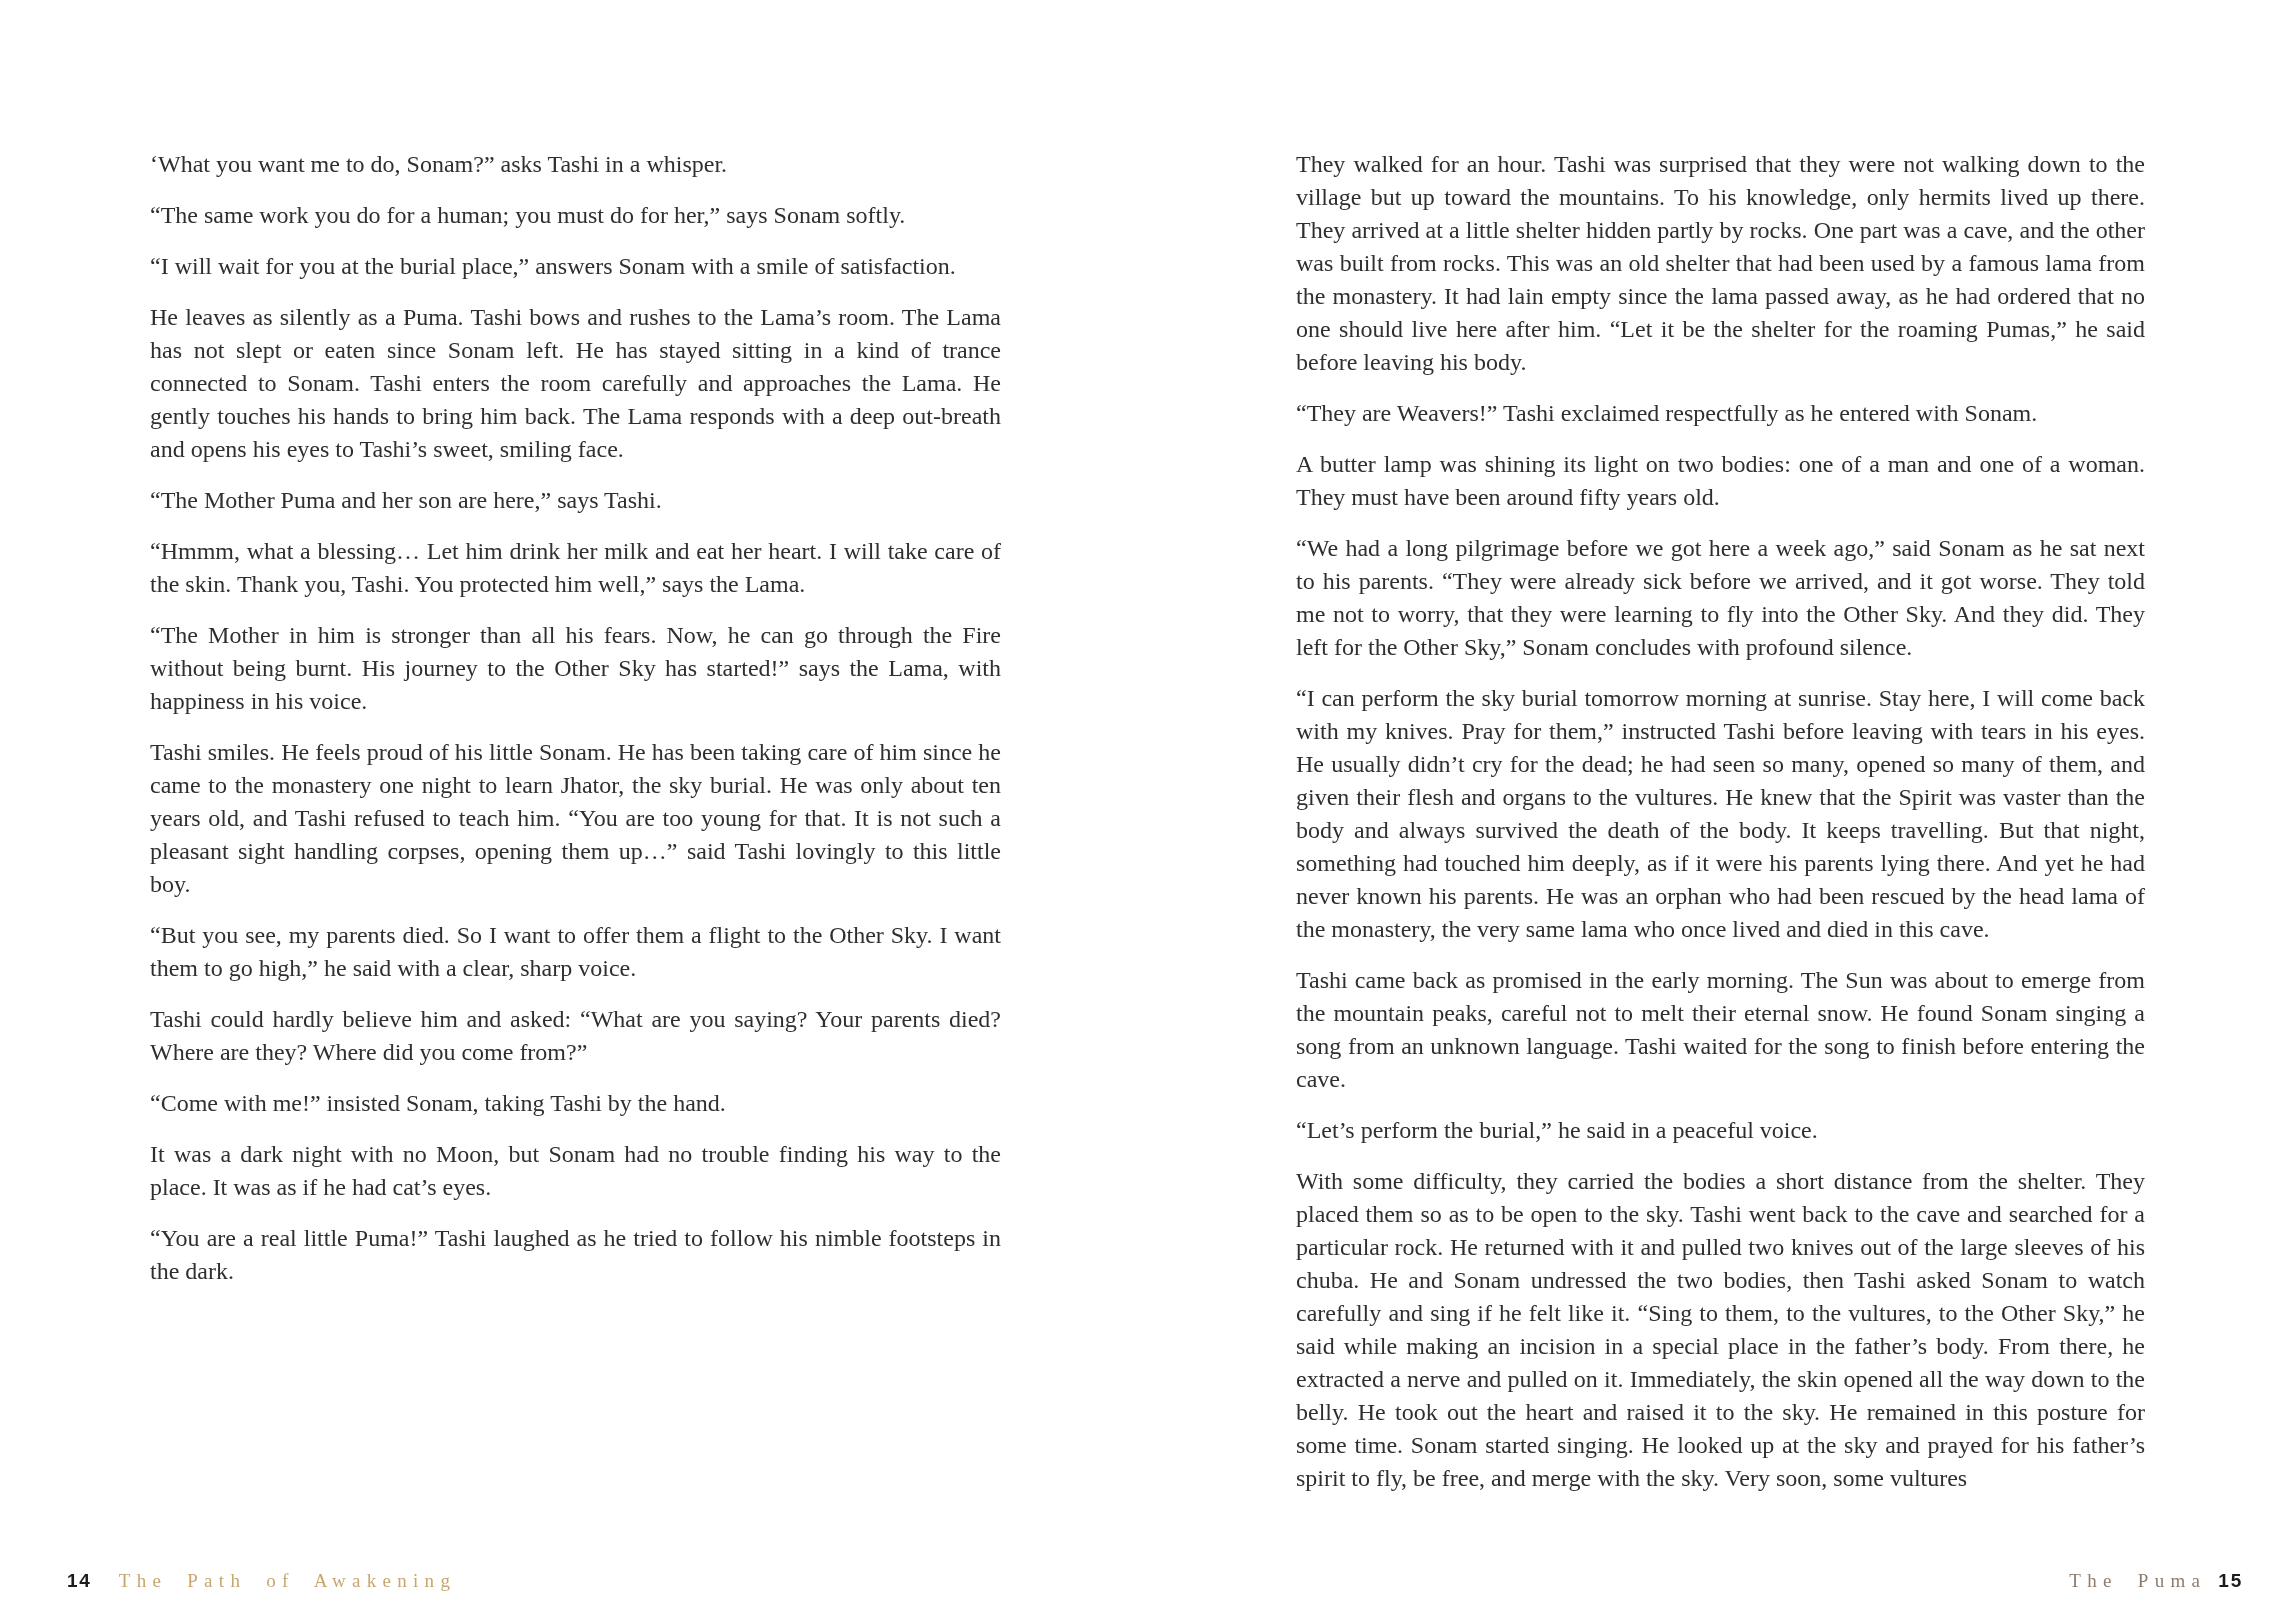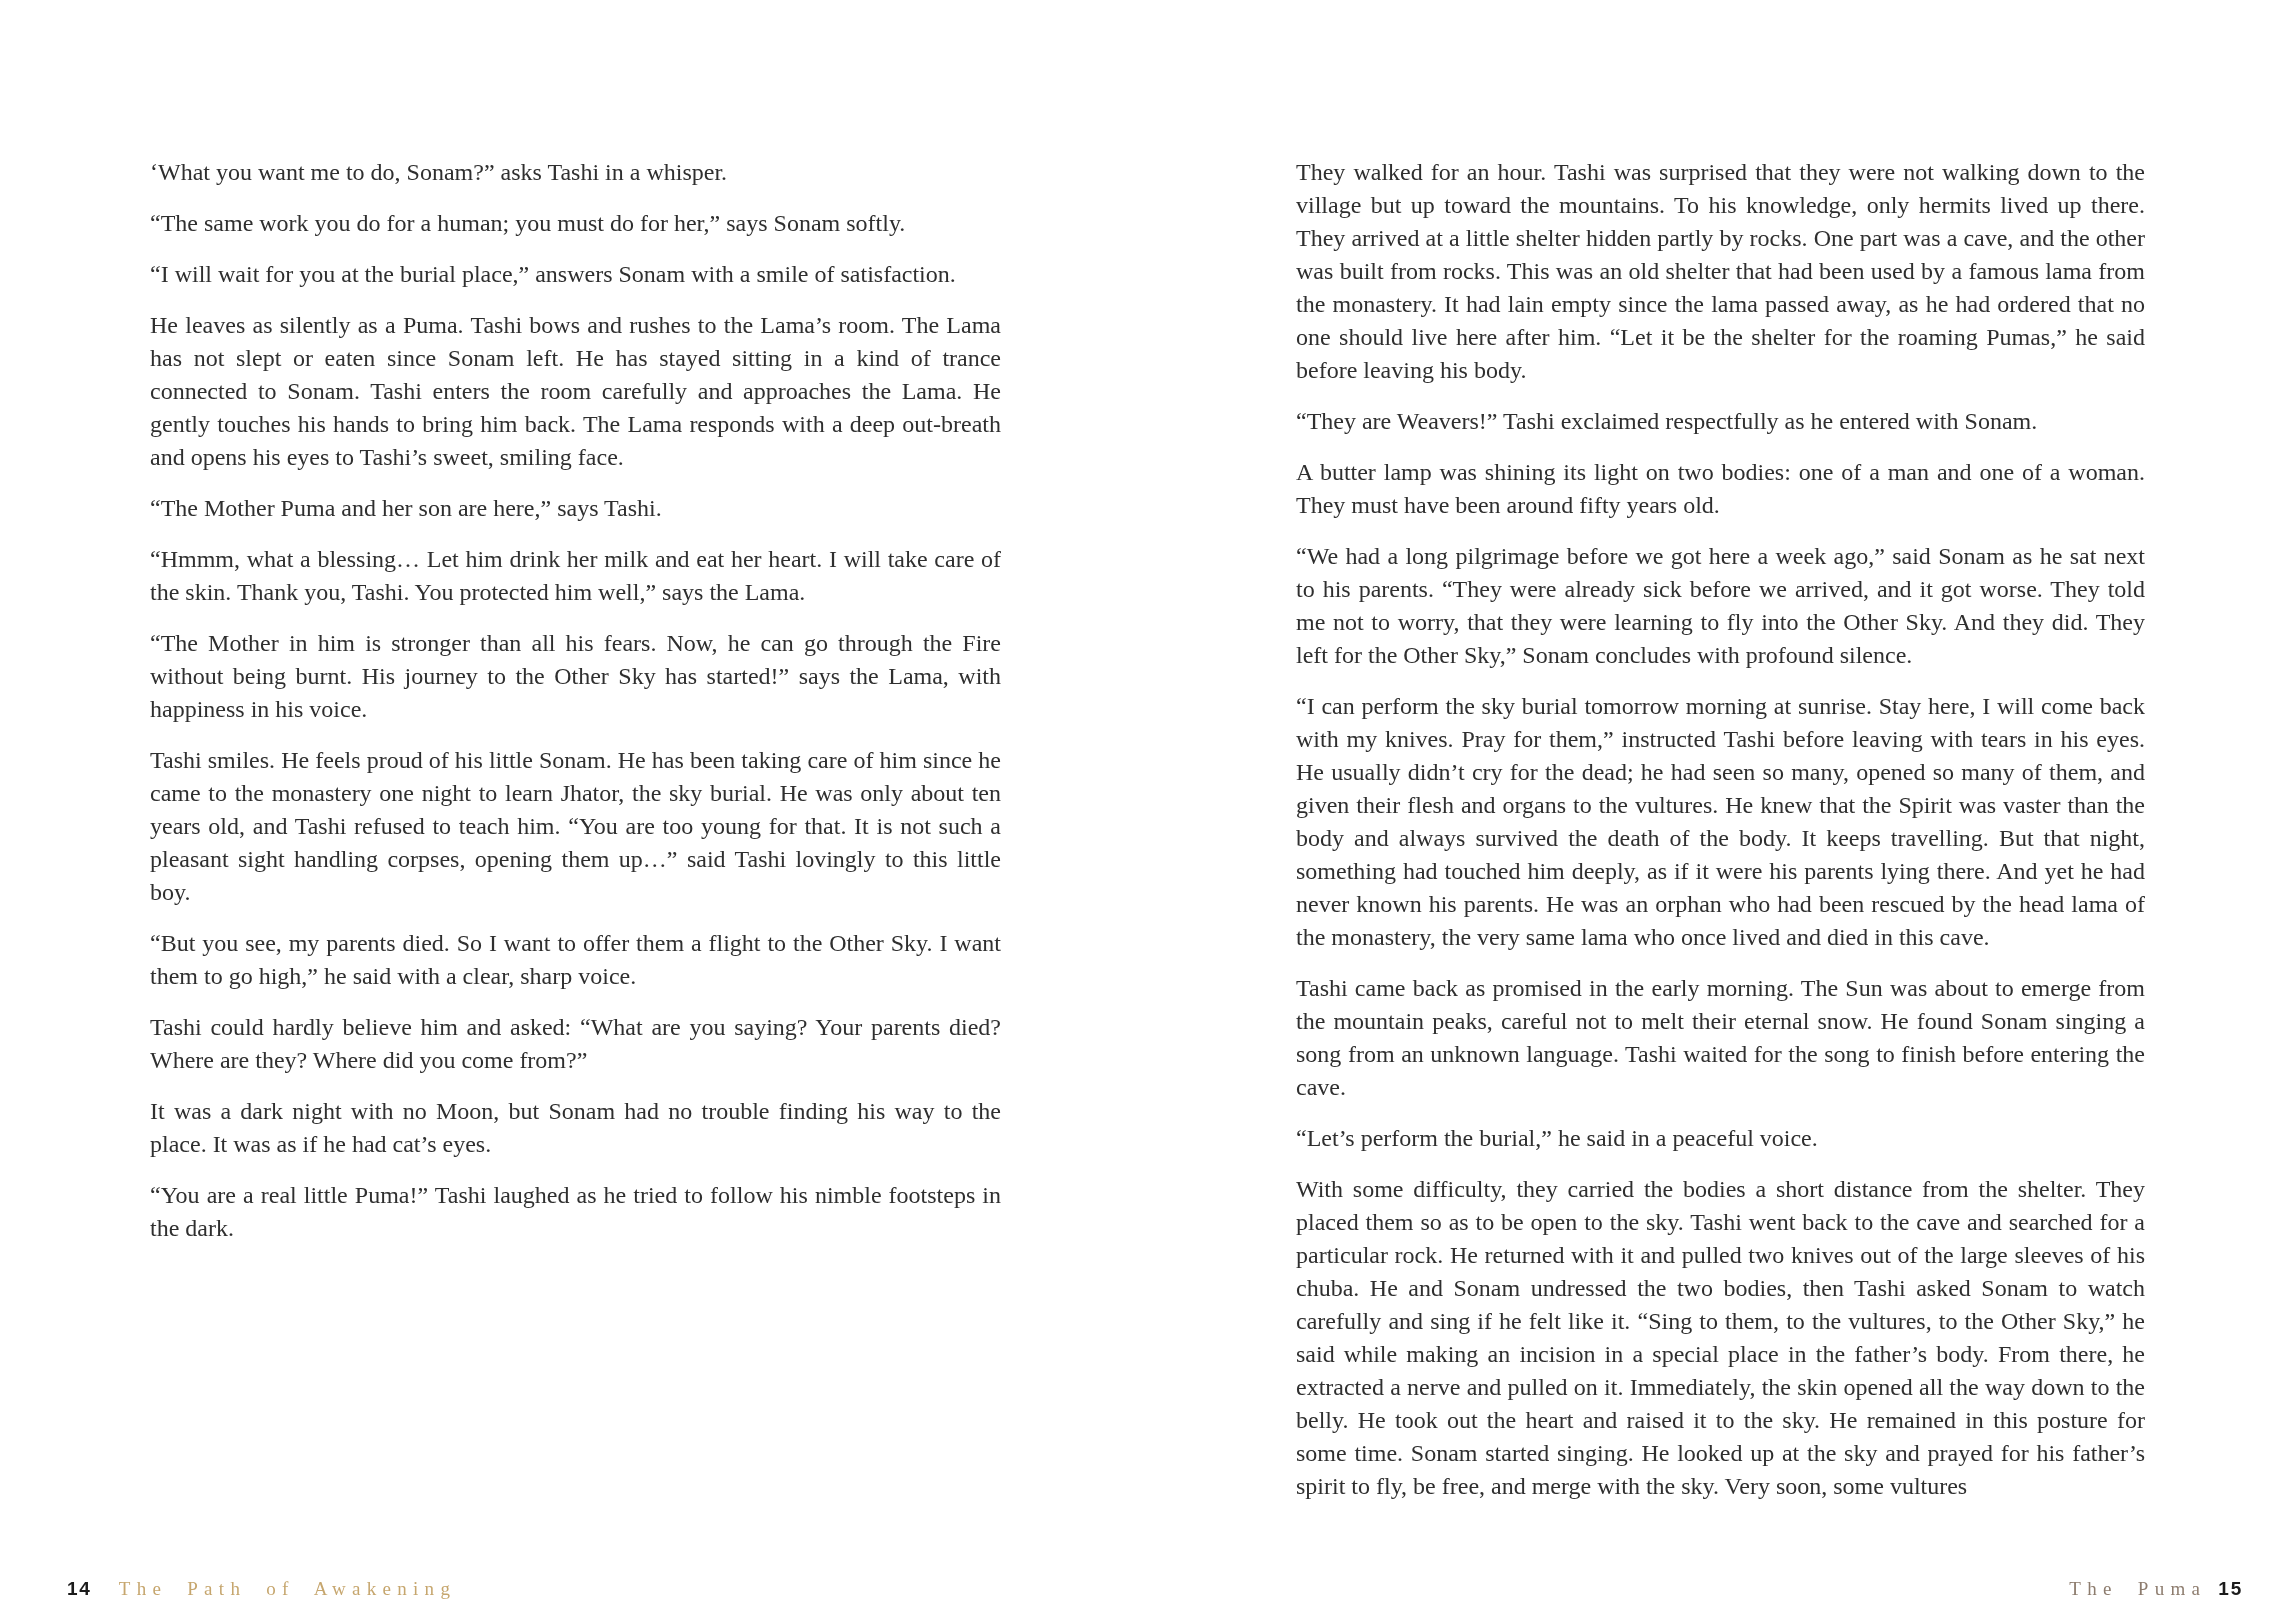--- a/index.html
+++ b/index.html
@@ -13,21 +13,21 @@
     font-family: "Liberation Serif", "DejaVu Serif", serif;
     position: relative;
     overflow: hidden;
   }
   .spread {
     position: absolute;
     inset: 0;
   }
   .page {
     position: absolute;
-    top: 16px;
+    top: 8px;
     width: 1146px;
     height: 1150px;
     background: var(--background, #ffffff);
   }
   .page-left  { left: 0; }
   .page-right { left: 1146px; }
 
   .text-block {
     position: absolute;
     top: 140px;
@@ -86,20 +86,21 @@
         <p class="para">‘What you want me to do, Sonam?” asks Tashi in a whisper.</p>
         <p class="para">“The same work you do for a human; you must do for her,” says Sonam softly.</p>
         <p class="para">“I will wait for you at the burial place,” answers Sonam with a smile of satisfaction.</p>
         <p class="para">He leaves as silently as a Puma. Tashi bows and rushes to the Lama’s room. The Lama has not slept or eaten since Sonam left. He has stayed sitting in a kind of trance connected to Sonam. Tashi enters the room carefully and approaches the Lama. He gently touches his hands to bring him back. The Lama responds with a deep out-breath and opens his eyes to Tashi’s sweet, smiling face.</p>
         <p class="para">“The Mother Puma and her son are here,” says Tashi.</p>
         <p class="para">“Hmmm, what a blessing… Let him drink her milk and eat her heart. I will take care of the skin. Thank you, Tashi. You protected him well,” says the Lama.</p>
         <p class="para">“The Mother in him is stronger than all his fears. Now, he can go through the Fire without being burnt. His journey to the Other Sky has started!” says the Lama, with happiness in his voice.</p>
         <p class="para">Tashi smiles. He feels proud of his little Sonam. He has been taking care of him since he came to the monastery one night to learn Jhator, the sky burial. He was only about ten years old, and Tashi refused to teach him. “You are too young for that. It is not such a pleasant sight handling corpses, opening them up…” said Tashi lovingly to this little boy.</p>
         <p class="para">“But you see, my parents died. So I want to offer them a flight to the Other Sky. I want them to go high,” he said with a clear, sharp voice.</p>
         <p class="para">Tashi could hardly believe him and asked: “What are you saying? Your parents died? Where are they? Where did you come from?”</p>
+        <p class="para">“Come with me!” insisted Sonam, taking Tashi by the hand.</p>
         <p class="para">It was a dark night with no Moon, but Sonam had no trouble finding his way to the place. It was as if he had cat’s eyes.</p>
         <p class="para">“You are a real little Puma!” Tashi laughed as he tried to follow his nimble footsteps in the dark.</p>
       </div>
     <div class="footer">
       <span class="page-num">14</span>
       <span class="footer-title gold">The Path of Awakening</span>
     </div>
   </div>
 
   <div class="page page-right">

